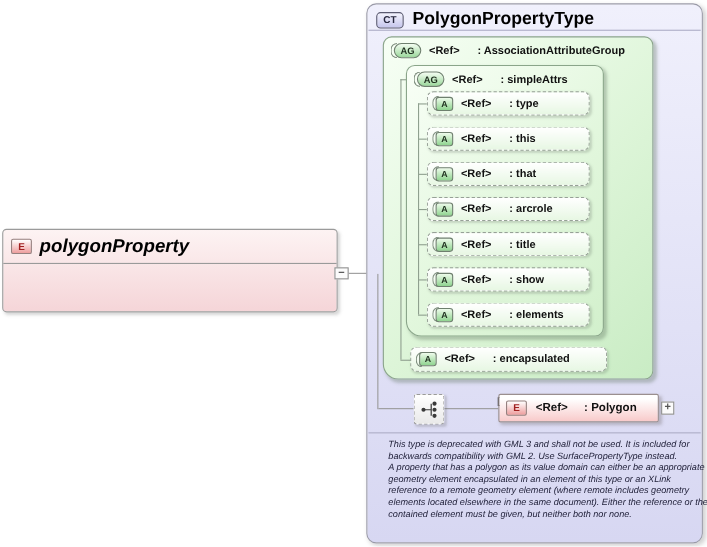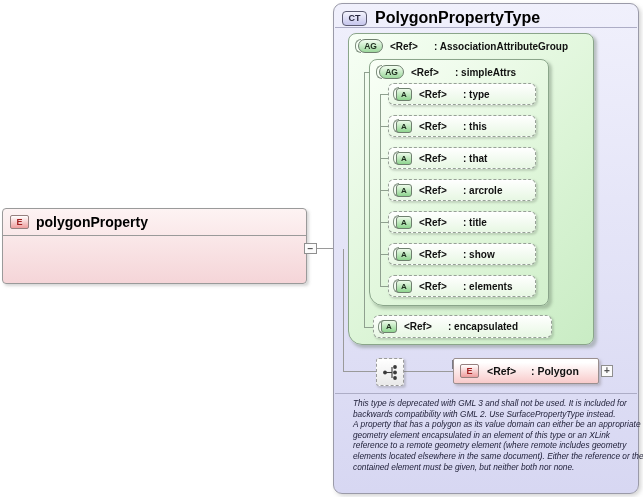--- a/index.html
+++ b/index.html
@@ -28,21 +28,21 @@
   .annot{font-style:italic;font-size:8.3px;line-height:10.6px;color:#1d1d36;}
   .annot div{margin:0;}
   .card-label{position:absolute;font-weight:bold;font-size:8.5px;color:#222;padding-left:32px;}
 
   
   #left-box{position:absolute;left:2px;top:208px;width:305px;height:76px;
             border:1px solid #9a9a9a;border-radius:4px;
             background:linear-gradient(#fdf3f3,#f5d5d8);
             box-shadow:2px 2px 3px rgba(120,120,120,.30);}
   #left-box .hd{display:flex;align-items:center;gap:7px;padding:5px 7px 3px;}
-  #left-box .ttl{font-weight:bold;font-size:14px;color:#000;white-space:pre;}
+  #left-box .ttl{font-weight:bold;font-size:17px;color:#000;white-space:pre;font-style:italic;}
   #left-box .div{border-top:1px solid #9a9a9a;margin:2px 0 0;}
   #left-box .annot{padding:2px 7px 0;}
 
   
   .toggle{position:absolute;display:flex;align-items:center;justify-content:center;
           border:1px solid #8f8f8f;background:#fbfbfb;color:#555;
           font-size:10px;line-height:0;font-weight:bold;}
 
   
   #ct-box{position:absolute;left:333px;top:3px;width:306px;height:491px;

